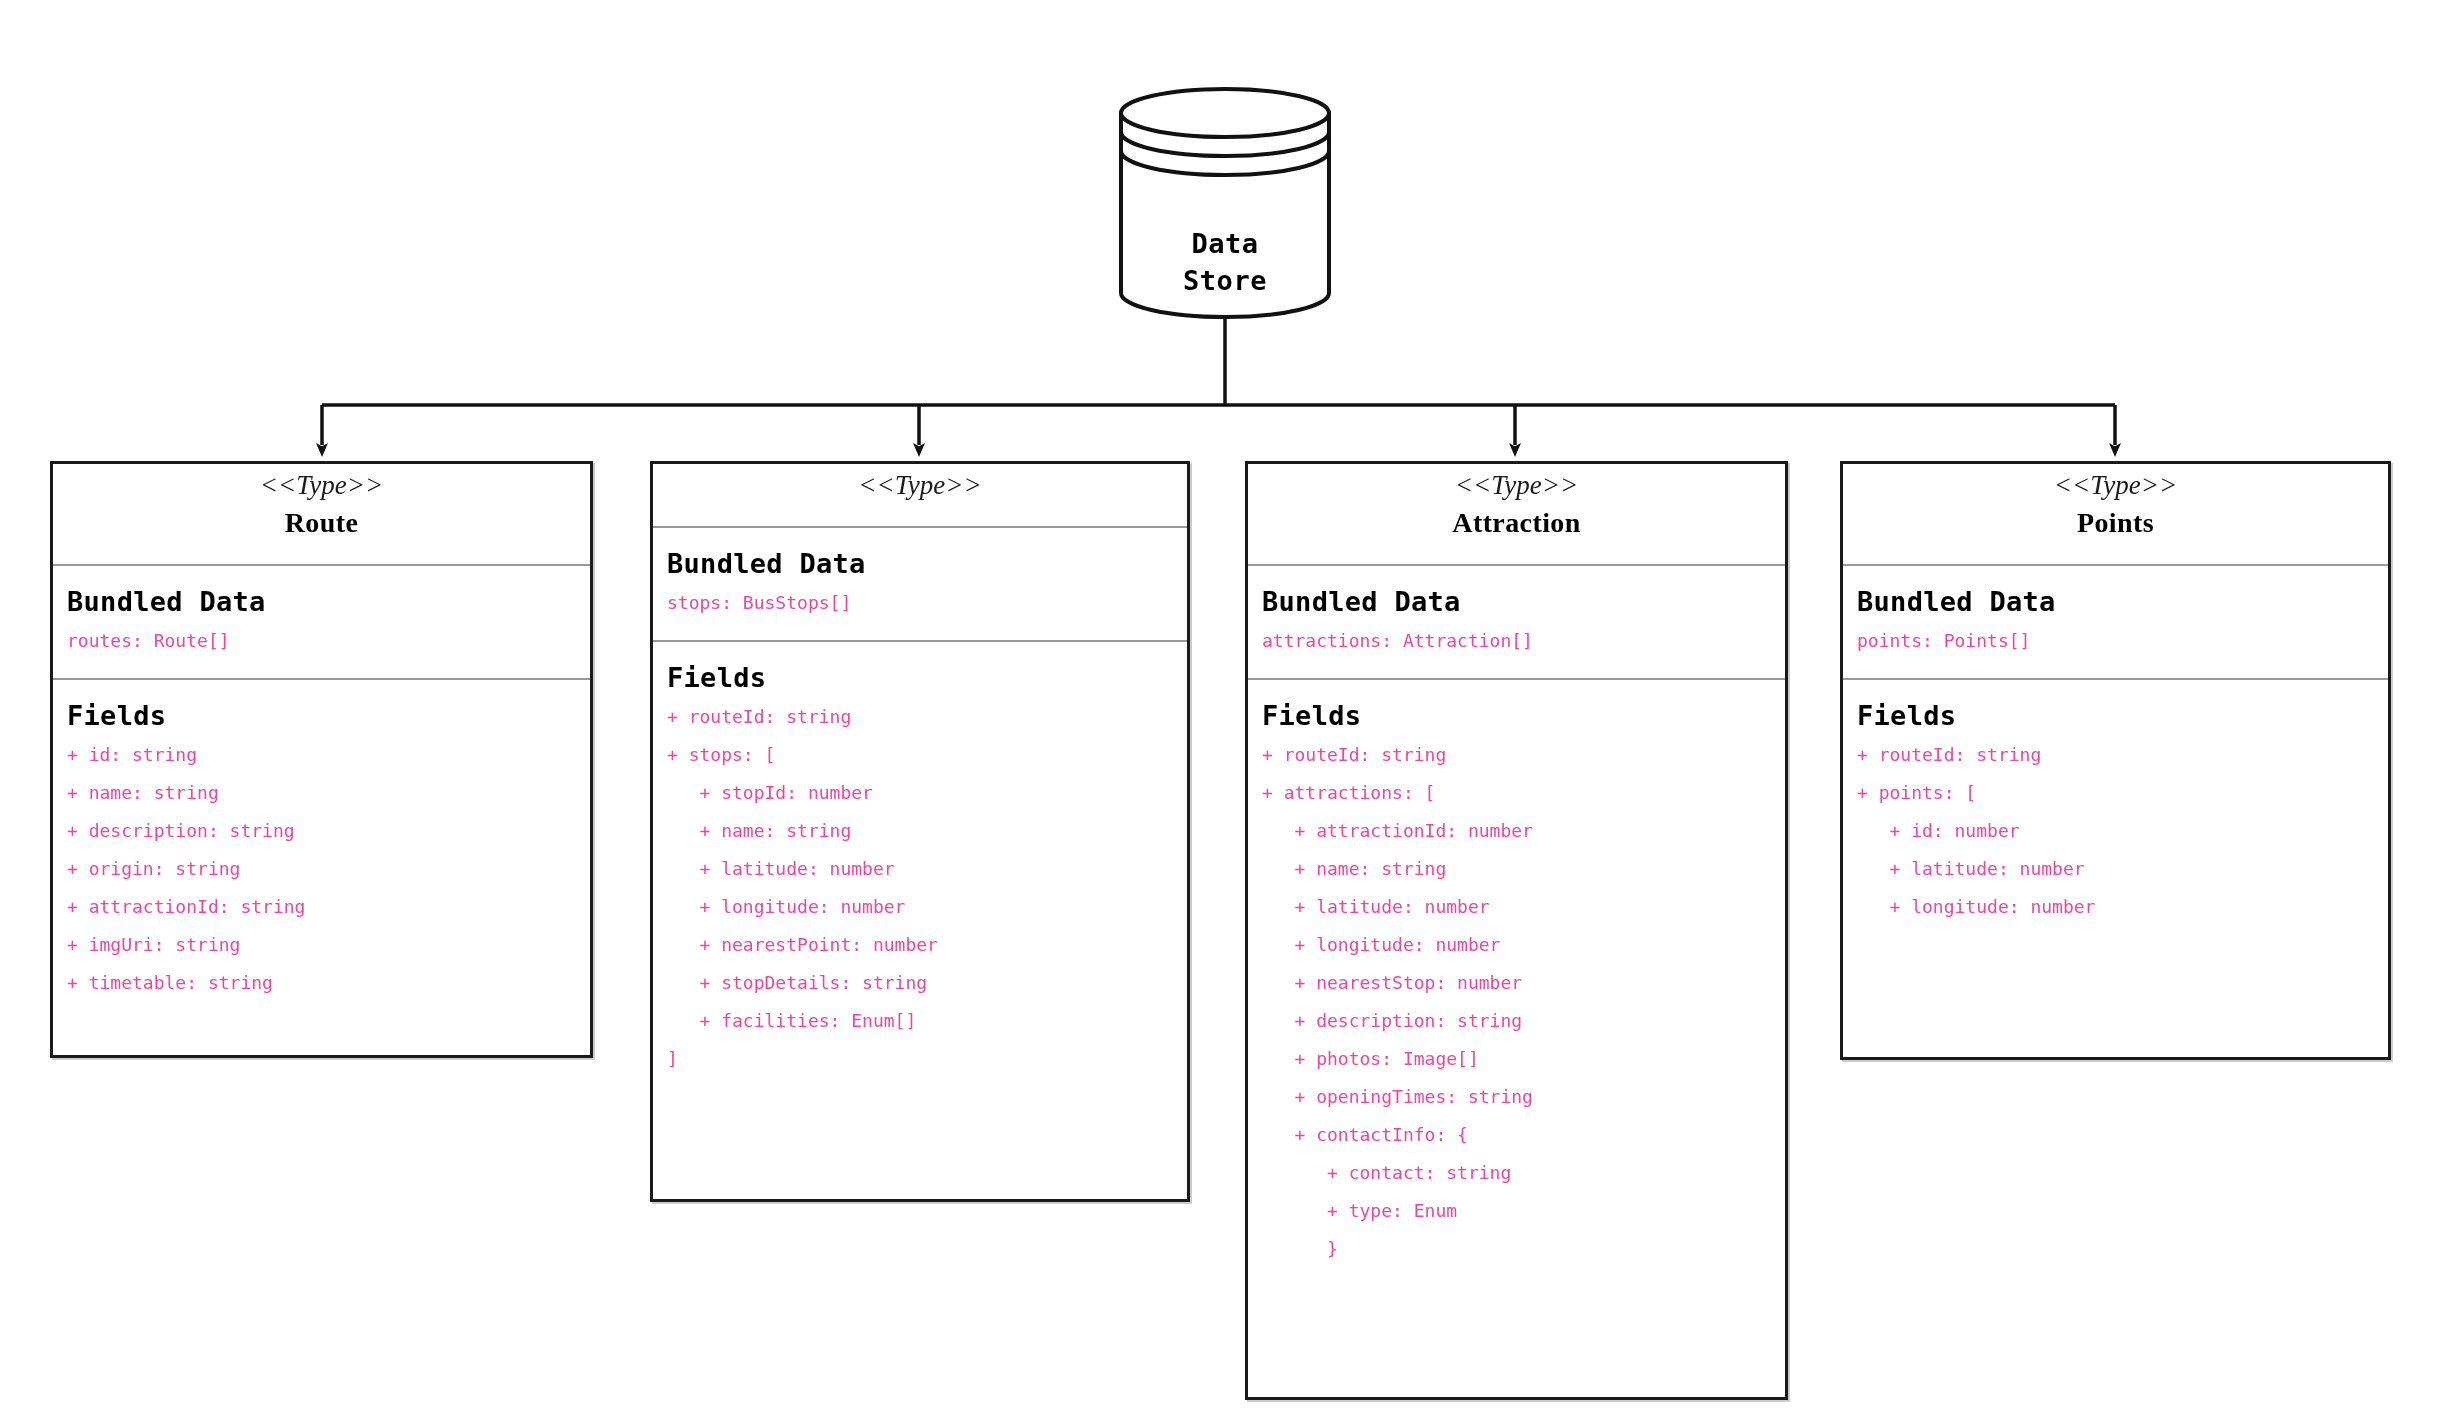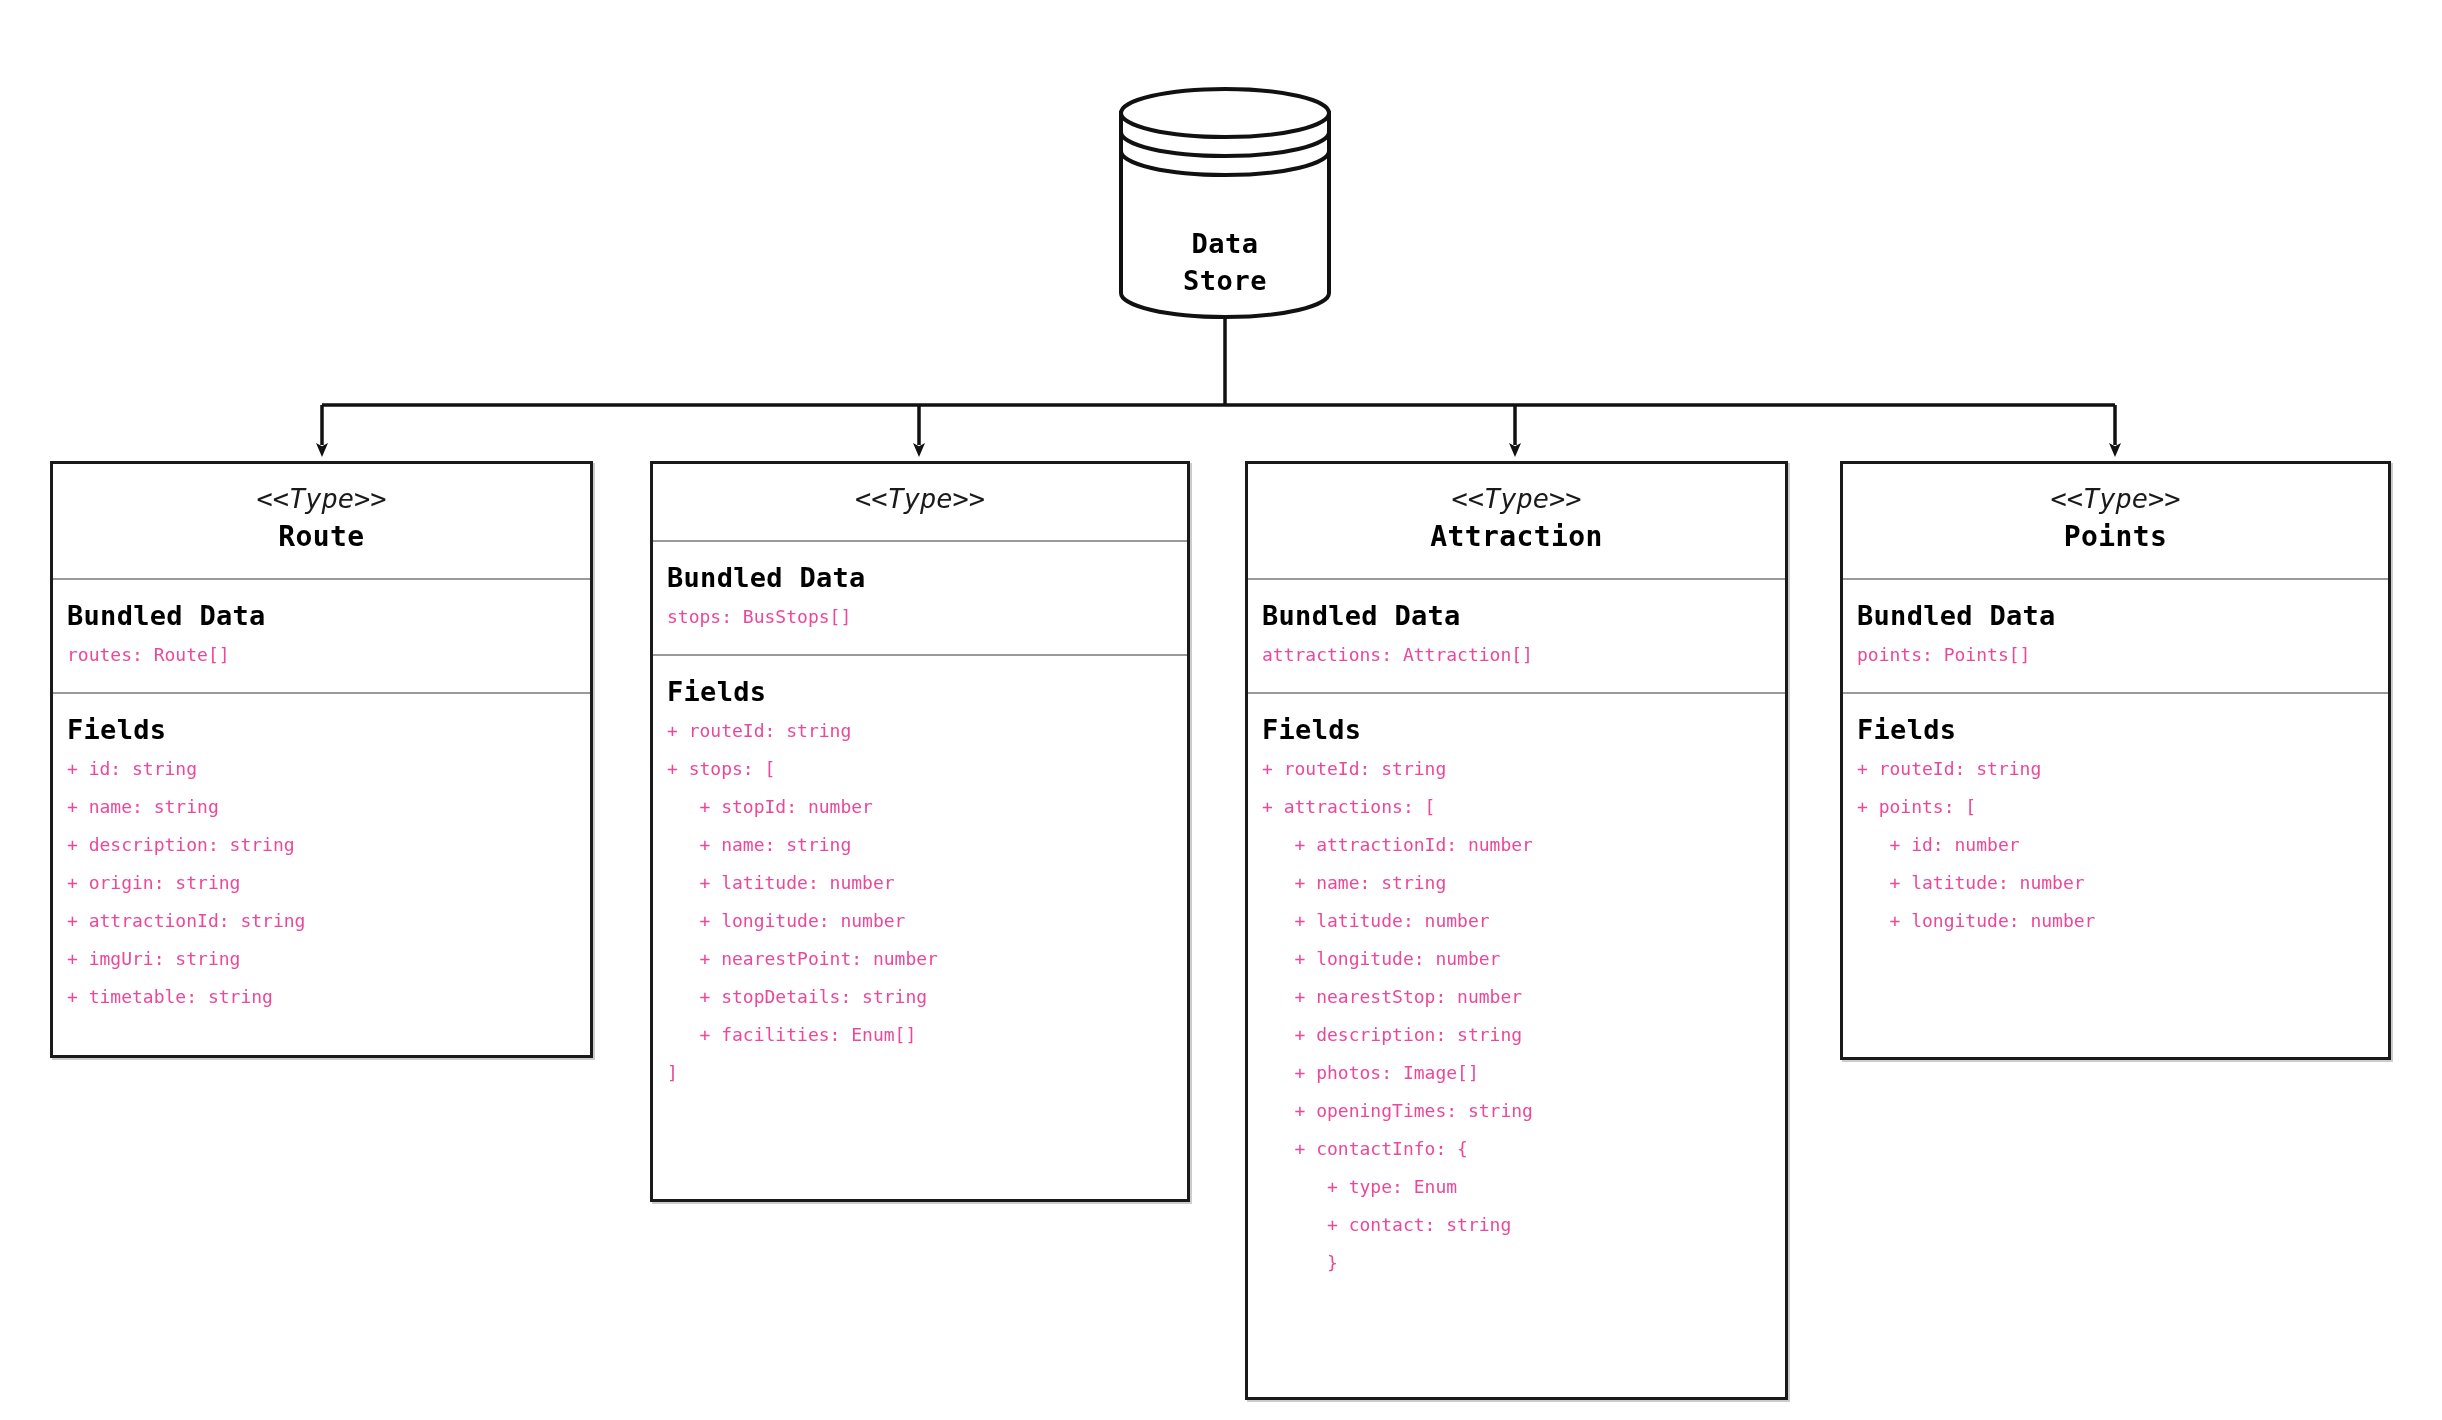--- a/index.html
+++ b/index.html
@@ -58,22 +58,23 @@
   
   .class-box {
     position: absolute;
     background: #ffffff;
     border: 3px solid #1a1a1a;
     box-sizing: border-box;
     box-shadow: 2px 2px 0 rgba(0,0,0,0.20);
   }
 
   .box-header {
-    padding: 16px 10px 22px 10px;
+    padding: 2px 10px 22px 10px;
     text-align: center;
+    font-family: Liberation Serif, serif;
   }
   .stereotype {
     font-style: italic;
     font-size: 27px;
     line-height: 38px;
     color: #1a1a1a;
   }
   .class-name {
     font-weight: bold;
     font-size: 28px;
@@ -215,22 +216,22 @@
       <div class="section-line">+ attractions: [</div>
       <div class="section-line">   + attractionId: number</div>
       <div class="section-line">   + name: string</div>
       <div class="section-line">   + latitude: number</div>
       <div class="section-line">   + longitude: number</div>
       <div class="section-line">   + nearestStop: number</div>
       <div class="section-line">   + description: string</div>
       <div class="section-line">   + photos: Image[]</div>
       <div class="section-line">   + openingTimes: string</div>
       <div class="section-line">   + contactInfo: {</div>
+      <div class="section-line">      + contact: string</div>
       <div class="section-line">      + type: Enum</div>
-      <div class="section-line">      + contact: string</div>
       <div class="section-line">      }</div>
     </div>
   </div>
 
   <div class="class-box" id="box-points">
     <div class="box-header">
       <div class="stereotype">&lt;&lt;Type&gt;&gt;</div>
       <div class="class-name">Points</div>
     </div>
     <div class="divider"></div>

